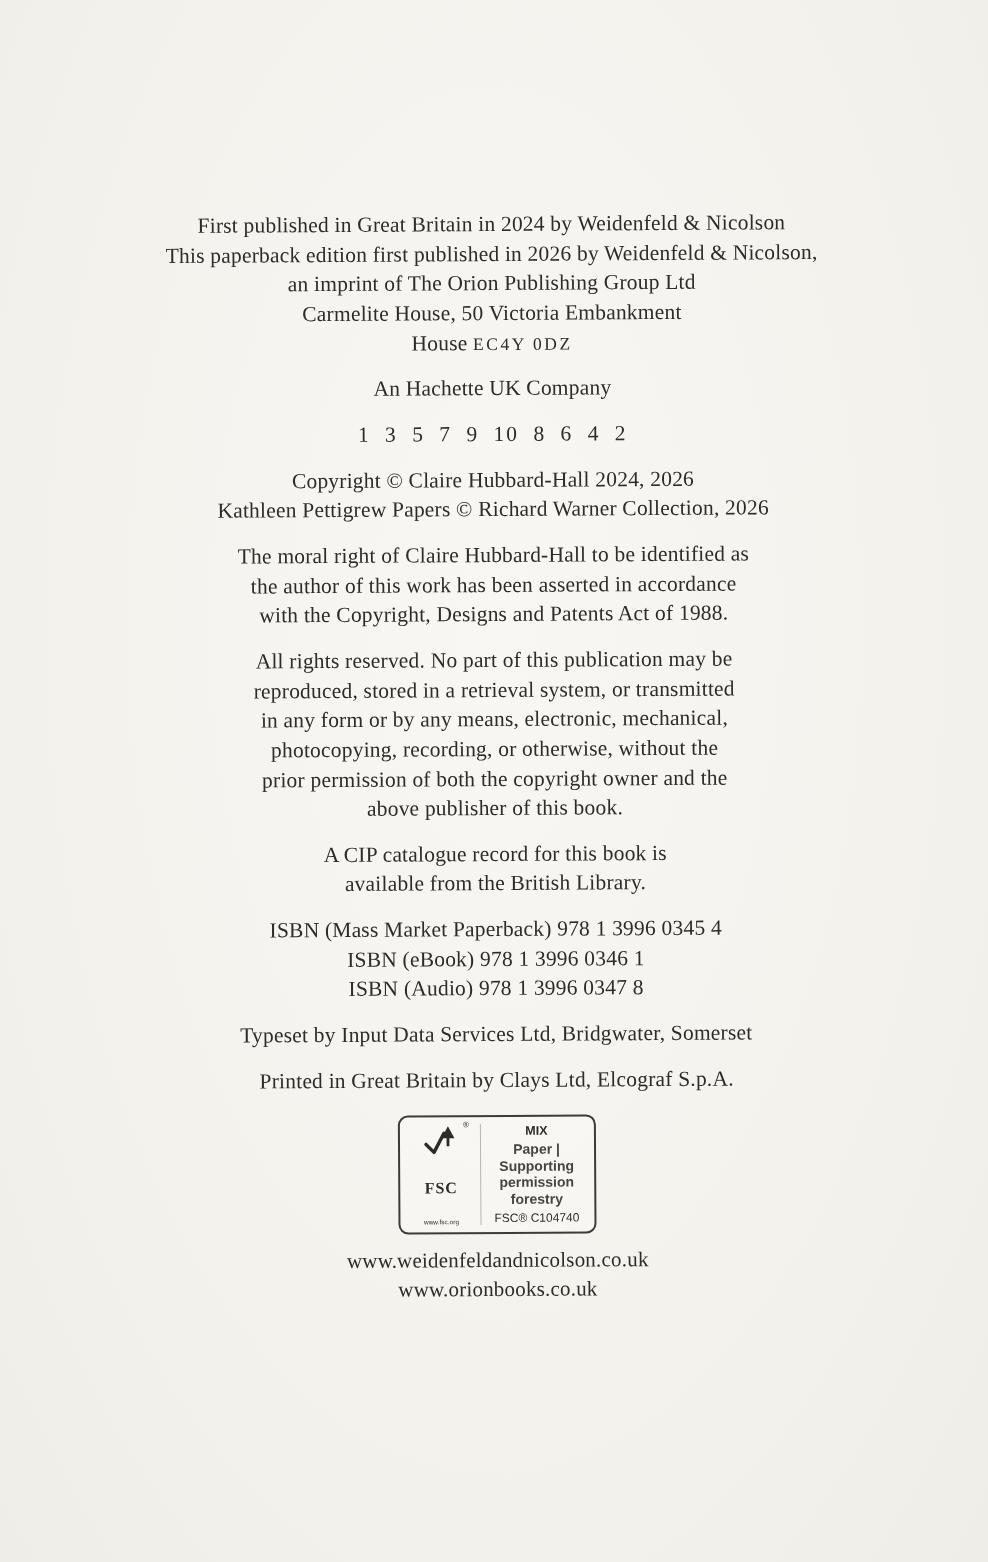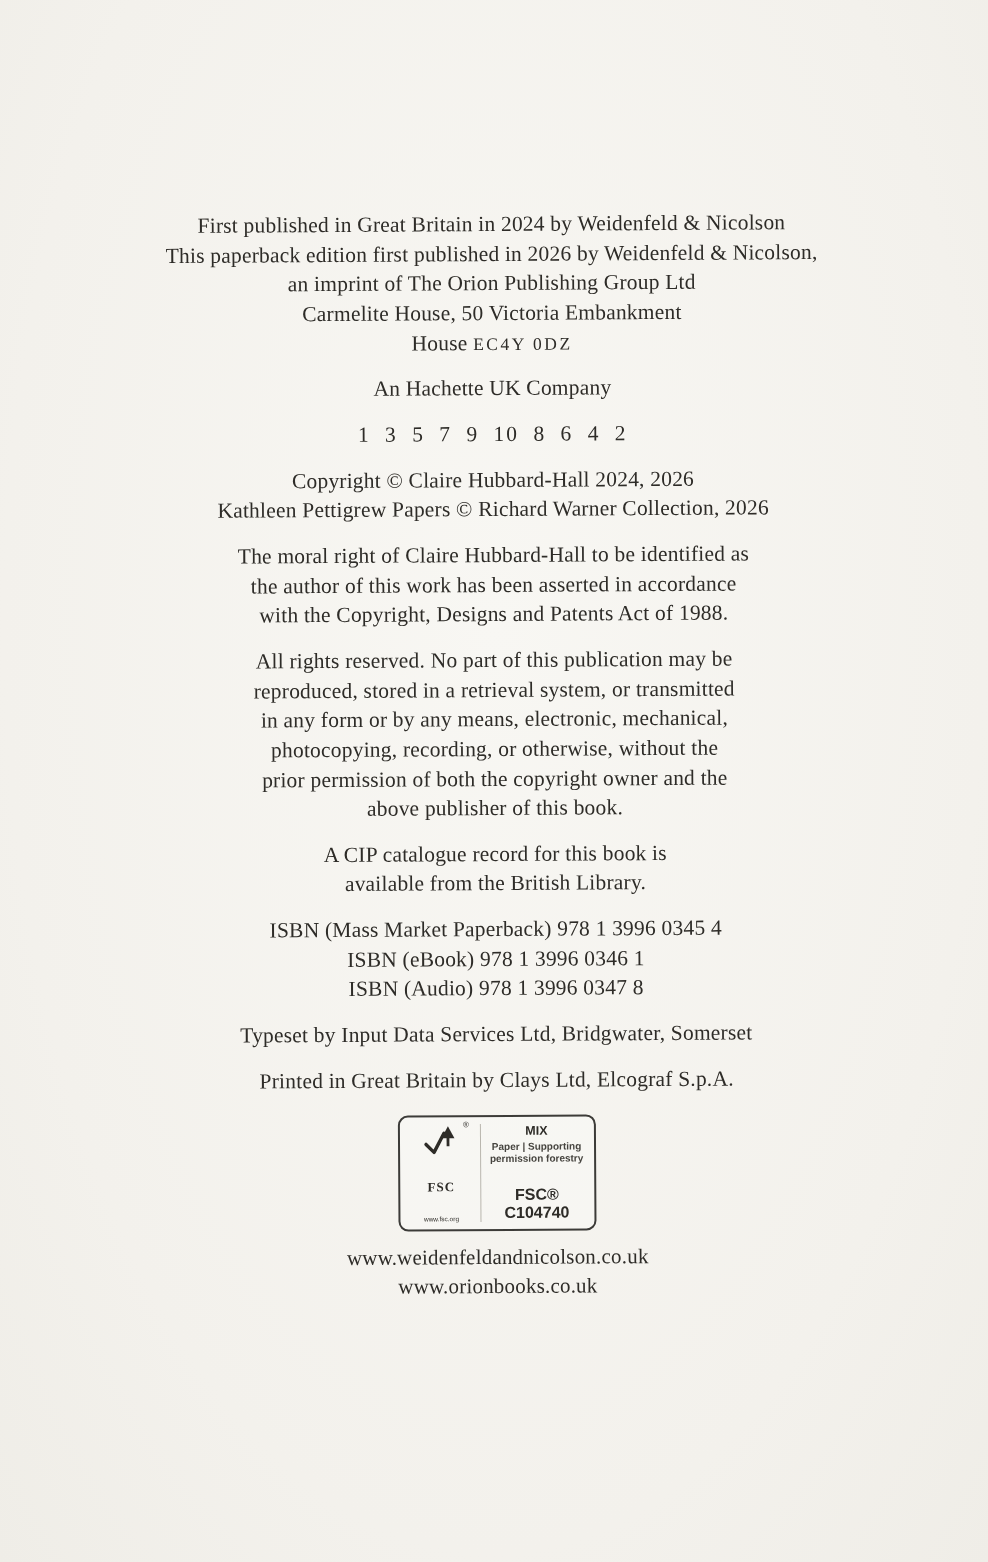--- a/index.html
+++ b/index.html
@@ -50,37 +50,37 @@
     justify-content: space-between;
   }
   .fsc-mark { position: relative; width: 40px; height: 34px; }
   .fsc-reg {
     position: absolute;
     top: -4px;
     right: -8px;
     font-size: 8px;
   }
   .fsc-word {
-    font-size: 13px;
+    font-size: 16px;
     font-weight: bold;
     letter-spacing: 1px;
     line-height: 1;
     font-family: "Liberation Serif", serif;
   }
   .fsc-url { font-size: 6.5px; line-height: 1; margin-top: 1px; }
   .fsc-divider { width: 1px; background: #b9b6ae; }
   .fsc-right {
     flex: 1;
     display: flex;
     flex-direction: column;
     justify-content: center;
   }
   .fsc-mix { font-size: 12.5px; font-weight: bold; margin-bottom: 3px; }
-  .fsc-desc { font-size: 10px; line-height: 1.18; font-weight: bold; color: #474540; }
-  .fsc-code { font-size: 16px; font-weight: bold; margin-top: 21px; }
+  .fsc-desc { font-size: 14px; line-height: 1.18; font-weight: bold; color: #474540; }
+  .fsc-code { font-size: 12px; font-weight: normal; margin-top: 4px; }
   .websites .line { font-size: 21px; }
 </style>
 </head>
 <body>
 
 <main class="page">
 
   <section class="block">
     <div class="line">First published in Great Britain in 2024 by Weidenfeld &amp; Nicolson</div>
     <div class="line">This paperback edition first published in 2026 by Weidenfeld &amp; Nicolson,</div>

